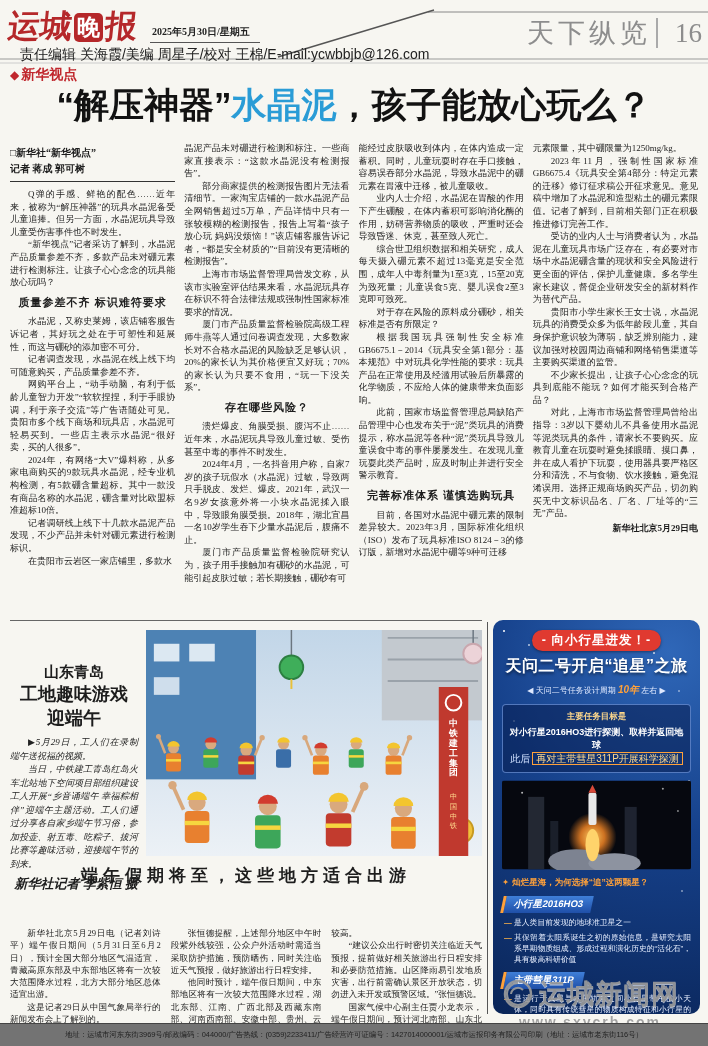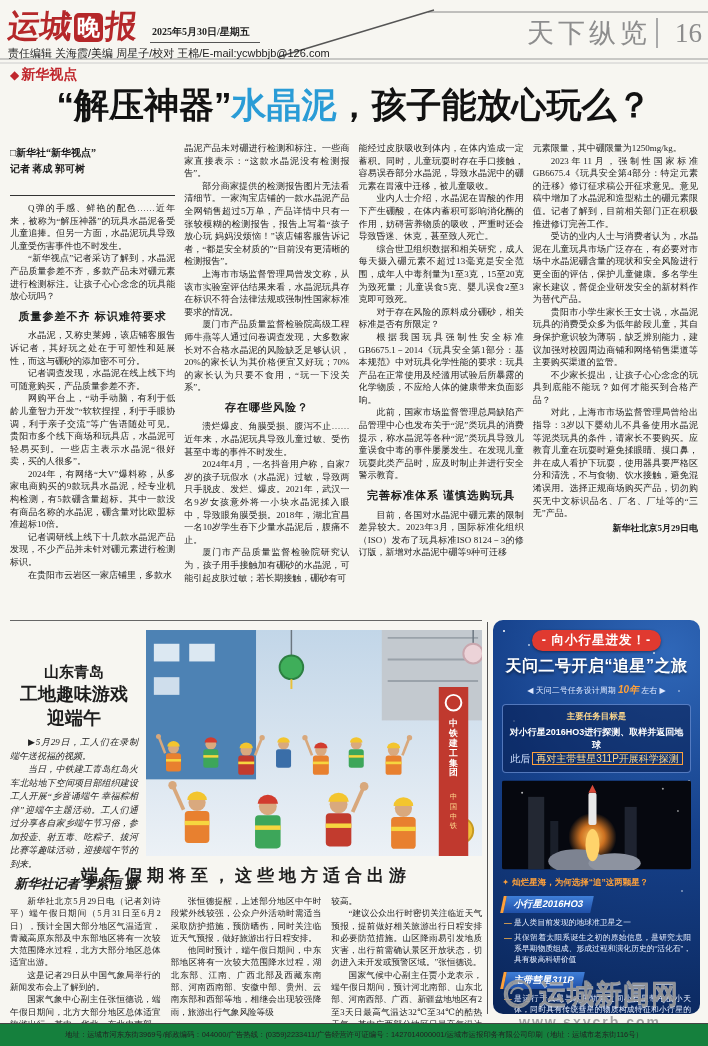--- a/index.html
+++ b/index.html
@@ -11,35 +11,35 @@
   .masthead { position:absolute; top:0; left:0; right:0; height:64px; }
   .mast-rules { position:absolute; top:0; left:0; width:708px; height:64px; }
   .logo { position:absolute; left:8px; top:5px; display:flex; align-items:center; gap:2px; }
   .logo-ch { font-size:32px; font-weight:900; color:#b5282a; transform:skewX(-6deg); }
   .logo-seal { display:inline-block; width:29px; height:29px; background:#b5282a; color:#fff;
                font-size:23px; font-weight:900; text-align:center; line-height:29px; border-radius:5px; }
   .issue-date { position:absolute; left:150px; top:25px; font-size:10px; font-weight:bold; color:#222;
                 border-bottom:1px solid #555; padding:0 10px 3px 2px; }
   .section-head { position:absolute; right:6px; top:15px; font-size:27px; color:#8d8d8d; letter-spacing:4px; }
   .page-num { border-left:2px solid #aaa; padding-left:17px; margin-left:5px; letter-spacing:0; }
-  .staff { position:absolute; left:8px; top:46px; font-size:11px; color:#222; }
+  .staff { position:absolute; left:20px; top:46px; font-size:14px; color:#222; }
 
   
   .kicker { position:absolute; left:10px; top:66px; color:#c0272d; font-weight:bold; font-size:14px; }
   .kicker .diamond { font-size:12px; margin-right:2px; }
   .headline { position:absolute; left:0; right:0; top:81px; text-align:center;
               font-size:35px; font-weight:900; color:#121212; letter-spacing:0; line-height:1.35; }
   .hl-blue { color:#2a9cd6; }
 
   
   .article { position:absolute; left:10px; right:10px; top:142px; height:476px; display:flex; gap:9px;
              font-size:9px; line-height:12.6px; }
   .col { flex:1; overflow:hidden; }
   .byline { font-size:10px; font-weight:bold; line-height:16px; border-bottom:1px solid #333;
-            padding:3px 0 18px; margin-bottom:6px; }
+            padding:3px 0 4px; margin-bottom:6px; }
   .para { margin:0; text-indent:2em; text-align:justify; }
   .cont { text-indent:0 !important; }
   .subhead { font-family:"Liberation Sans","DejaVu Sans",sans-serif; font-size:11px; font-weight:bold;
              text-align:center; margin:7px 0; letter-spacing:1px; }
   .sign { text-align:right; font-weight:bold; margin-top:2px; }
 
   
   .hline-top { position:absolute; left:10px; top:620px; width:472px; height:1px; background:#666; }
   .vline { position:absolute; left:487px; top:622px; width:1px; height:392px; background:#555; }
   .photo-feature { position:absolute; left:10px; top:628px; width:472px; height:230px; display:flex; }
@@ -50,21 +50,21 @@
   .pf-para { font-size:9px; font-style:italic; line-height:13.5px; text-indent:2em;
              text-align:justify; margin:0; color:#222; }
   .pf-credit { font-size:13px; font-style:italic; font-weight:bold; text-align:right; margin-top:4px; }
   .pf-photo { flex:1; margin-left:8px; height:230px; }
   .pf-photo svg { width:100%; height:100%; display:block; }
 
   
   .bottom-article { position:absolute; left:10px; top:864px; width:472px; }
   .ba-headline { text-align:center; font-size:17px; font-weight:bold; letter-spacing:5px; margin-bottom:8px; }
   .ba-cols { display:flex; gap:10px; height:128px; overflow:hidden; font-size:8.6px; line-height:12.3px; }
-  .ba-col { flex:1; overflow:hidden; }
+  .ba-col { flex:1; overflow:hidden;margin-top:32px; }
   .ba-para { margin:0; text-indent:2em; text-align:justify; }
 
   
   .poster { position:absolute; left:493px; top:620px; width:207px; height:394px; border-radius:10px;
             background: radial-gradient(circle at 85% 8%, #2f67b8 0%, #16418b 45%, #0a2558 100%);
             padding:10px 9px; color:#fff; overflow:hidden;
             font-family:"Liberation Sans","DejaVu Sans",sans-serif; }
   .stars { position:absolute; top:10px; left:10px; width:2px; height:2px; border-radius:50%; background:#fff;
            box-shadow: 25px 14px 0 rgba(255,255,255,.7), 90px 6px 0 rgba(255,255,255,.5),
            150px 22px 0 rgba(255,255,255,.8), 175px 60px 0 rgba(255,255,255,.5),
@@ -100,21 +100,21 @@
   
   .watermark { position:absolute; right:2px; bottom:16px; width:232px; text-align:center; z-index:5;
                color:#9b9b9b; text-shadow:0 1px 0 rgba(255,255,255,.7); opacity:.92;
                font-family:"Liberation Sans","DejaVu Sans",sans-serif; }
   .wm-row { display:flex; align-items:center; justify-content:center; gap:4px; }
   .wm-site { font-size:27px; font-weight:900; letter-spacing:1px; }
   .wm-url { font-size:14px; font-weight:bold; letter-spacing:2px; margin-top:2px; }
 
   
   .footer { position:absolute; left:0; right:0; bottom:0; height:23px; border-top:1px solid #444;
-            font-size:7.4px; color:#222; text-align:center; padding-top:6px; background:#15803d; z-index:6; }
+            font-size:7.4px; color:#222; text-align:center; padding-top:6px; background:#737373; z-index:6; }
 </style>
 </head>
 <body>
 
 <div class="page">
 
   <header class="masthead">
     <svg class="mast-rules" viewBox="0 0 708 64">
       <line x1="428" y1="12" x2="708" y2="12" stroke="#888" stroke-width="1"></line>
       <line x1="278" y1="57" x2="434" y2="10" stroke="#555" stroke-width="1.5"></line>

